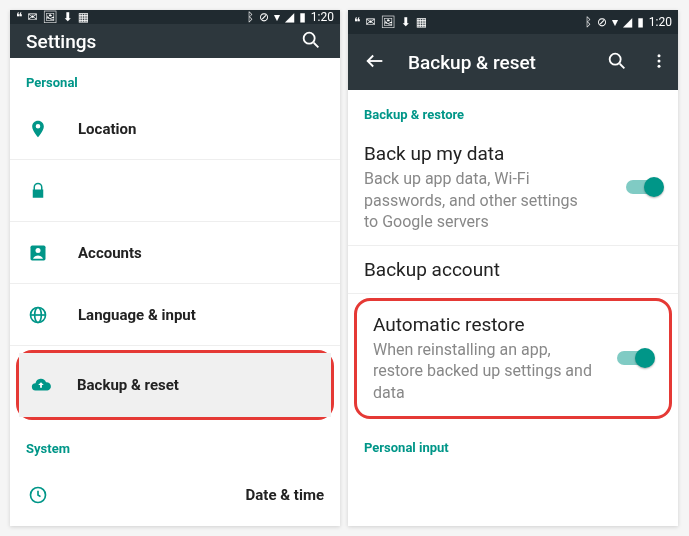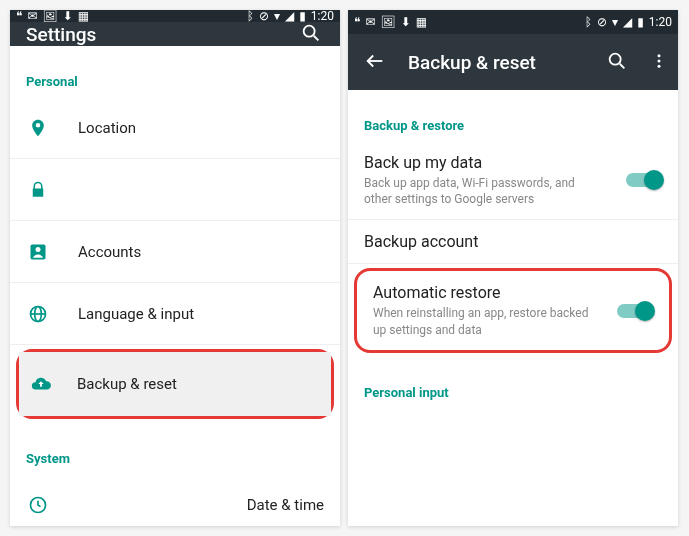--- a/index.html
+++ b/index.html
@@ -44,38 +44,38 @@
   .appbar .title {
     font-size: 19px;
     font-weight: 500;
     flex: 1;
   }
   .appbar .iconbtn { width: 24px; height: 24px; }
   .section-header {
     color: #009688;
     font-size: 13px;
     font-weight: 700;
-    padding: 28px 16px 8px 16px;
+    padding: 17px 16px 8px 16px;
   }
   .list-item {
     display: flex;
     align-items: center;
     min-height: 62px;
     padding: 10px 16px;
     gap: 28px;
     border-bottom: 1px solid #eee;
   }
   .list-item.noborder { border-bottom: none; text-align: right; }
   .list-item .leading {
     width: 24px;
     display: flex;
     align-items: center;
     justify-content: center;
   }
-  .list-item .content { flex: 1; }
+  .list-item .content { flex: 1; font-weight: bold; }
   .list-item .primary { font-size: 15px; color: #222; }
   .teal { color: #009688; fill: #009688; }
   .highlight-red {
     border: 3px solid #e53935;
     border-radius: 16px;
     margin: 4px 6px;
   }
   .highlight-item {
     background: #f0f0f0;
     min-height: 64px;
@@ -98,22 +98,22 @@
     width: 20px;
     height: 20px;
     background: #009688;
     border-radius: 50%;
     box-shadow: 0 1px 2px rgba(0,0,0,0.3);
   }
   .p2-item {
     padding: 12px 16px;
     border-bottom: 1px solid #eee;
   }
-  .p2-item .primary { font-size: 16px; color: #222; }
-  .p2-item .secondary { font-size: 12px; color: #888; margin-top: 3px; line-height: 1.35; max-width: 230px; }
+  .p2-item .primary { font-size: 19px; color: #222; }
+  .p2-item .secondary { font-size: 16px; color: #888; margin-top: 3px; line-height: 1.35; max-width: 230px; }
   .p2-row { display: flex; align-items: center; }
   .p2-row .text { flex: 1; }
   svg { display: block; }
 </style>
 </head>
 <body>
 
 <div class="phone">
   <div class="statusbar">
     <div class="status-left">

